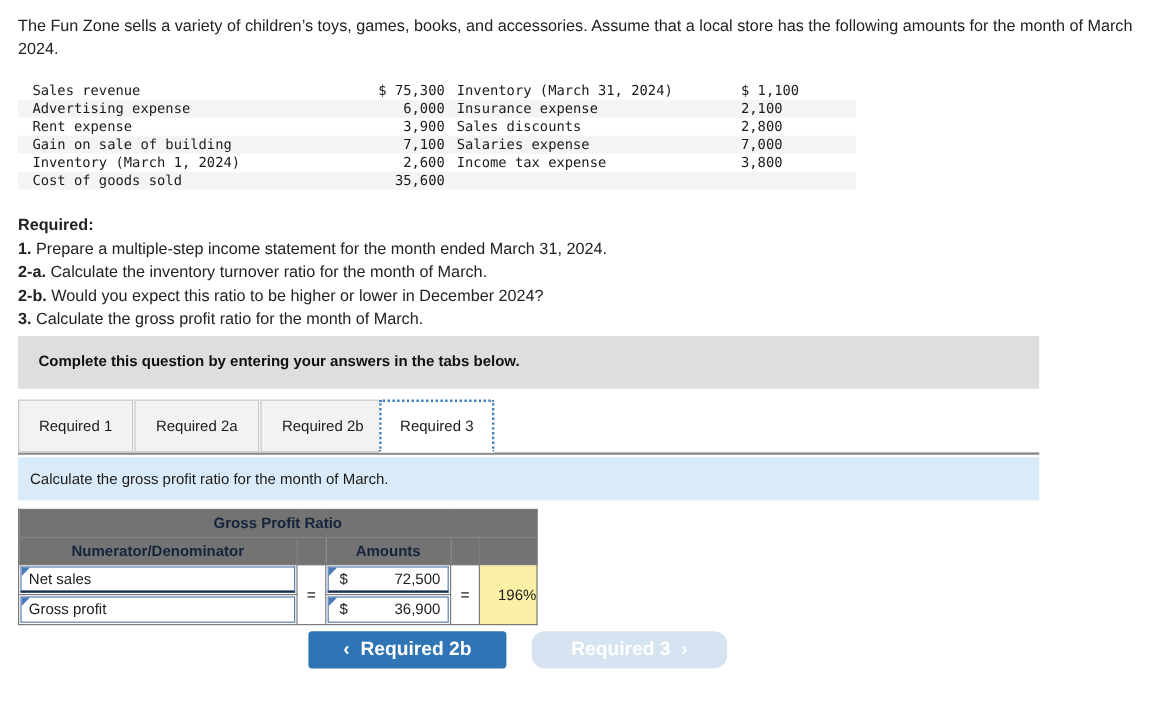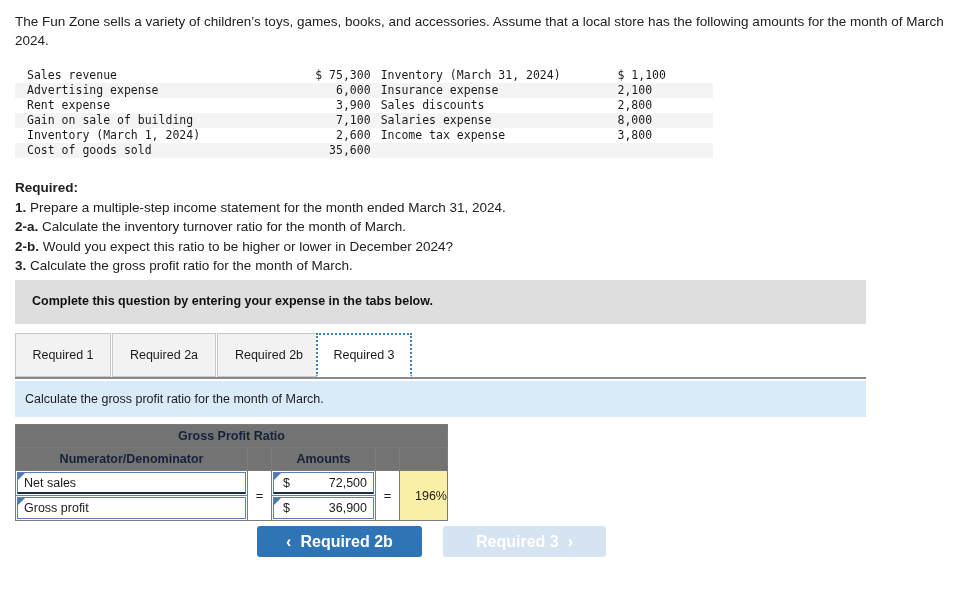--- a/index.html
+++ b/index.html
@@ -221,20 +221,21 @@
     width: 165px;
     background: #2f74b5;
     color: #ffffff;
   }
   .nav-next {
     left: 443px;
     top: 526px;
     width: 163px;
     background: #d6e3f0;
     color: #ffffff;
+    border-radius: 11px;
   }
   .chev { font-weight: bold; }
   .nav-prev .chev { margin-right: 9px; }
   .nav-next .chev { margin-left: 9px; }
 </style>
 </head>
 <body>
 
 <div class="intro">The Fun Zone sells a variety of children’s toys, games, books, and accessories. Assume that a local store has the following amounts for the month of March 2024.</div>
 
@@ -255,21 +256,21 @@
     <tr>
       <td class="lbl">Rent expense</td>
       <td class="val">3,900</td>
       <td class="lbl2">Sales discounts</td>
       <td class="val2">2,800</td>
     </tr>
     <tr class="stripe">
       <td class="lbl">Gain on sale of building</td>
       <td class="val">7,100</td>
       <td class="lbl2">Salaries expense</td>
-      <td class="val2">8,000</td>
+      <td class="val2">7,000</td>
     </tr>
     <tr>
       <td class="lbl">Inventory (March 1, 2024)</td>
       <td class="val">2,600</td>
       <td class="lbl2">Income tax expense</td>
       <td class="val2">3,800</td>
     </tr>
     <tr class="stripe">
       <td class="lbl">Cost of goods sold</td>
       <td class="val">35,600</td>
@@ -289,21 +290,21 @@
   </div>
   <div>
     <span class="num">2-b.</span><span> Would you expect this ratio to be higher or lower in December 2024?</span>
   </div>
   <div>
     <span class="num">3.</span><span> Calculate the gross profit ratio for the month of March.</span>
   </div>
 </div>
 
 <div class="gray-banner">
-  <span>Complete this question by entering your expense in the tabs below.</span>
+  <span>Complete this question by entering your answers in the tabs below.</span>
 </div>
 
 <div class="tabstrip">
   <div class="tab" style="left:0px;width:96px;">Required 1</div>
   <div class="tab" style="left:97px;width:104px;">Required 2a</div>
   <div class="tab" style="left:202px;width:104px;">Required 2b</div>
   <div class="tab active" style="left:301px;width:96px;">Required 3</div>
 </div>
 
 <div class="blue-bar">

